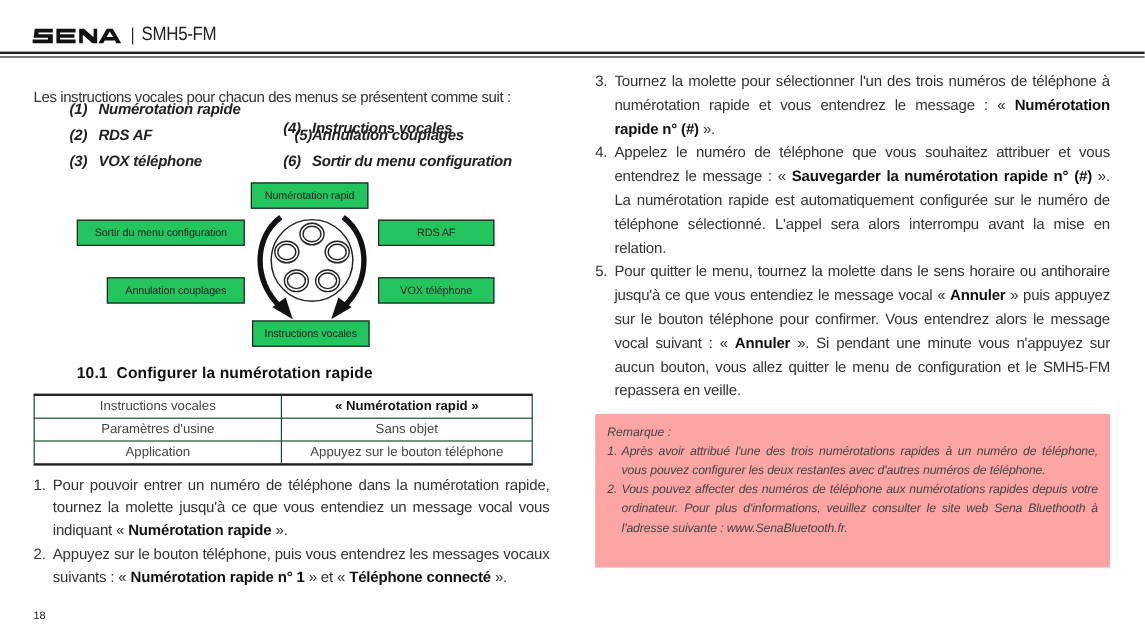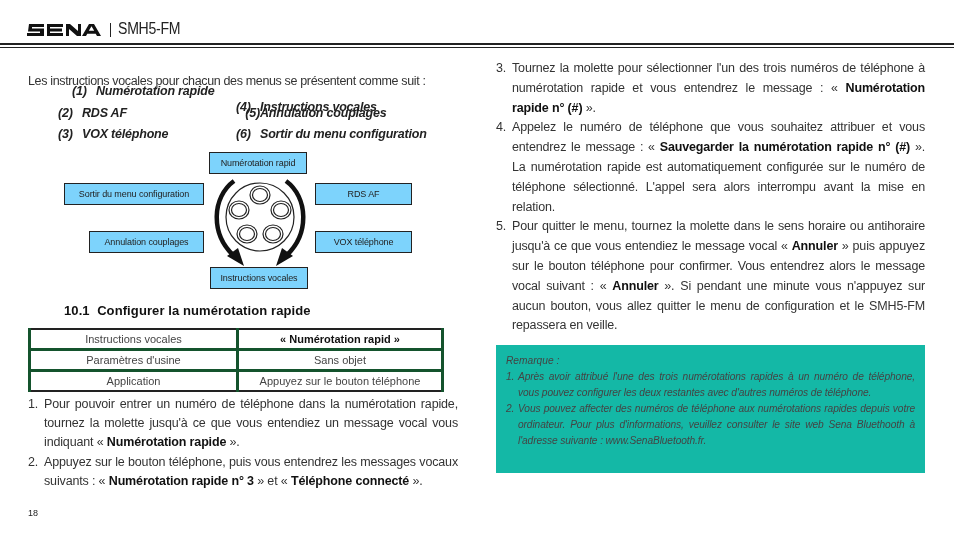--- a/index.html
+++ b/index.html
@@ -17,47 +17,47 @@
   .rule1 { left: 0; top: 43px; width: 954px; height: 2px; background: #222; }
   .rule2 { left: 0; top: 47px; width: 954px; height: 1px; background: #222; }
 
   .intro { left: 28px; top: 74px; font-size: 12.5px; letter-spacing: -0.35px; color: #333; }
 
   .menu-item { font-size: 12.5px; font-weight: bold; font-style: italic; color: #222; letter-spacing: -0.2px; }
   .menu-item .num { display: inline-block; width: 24px; }
 
   
   .dbox {
-    position: absolute; border: 1px solid #222; background: #7dd3fc;
+    position: absolute; border: 1px solid #222; background: #22c55e;
     font-size: 9px; color: #222; text-align: center; line-height: 20px;
     letter-spacing: -0.1px; white-space: nowrap;
   }
 
   
   .section-title { left: 28px; top: 303px; font-size: 13px; font-weight: bold; color: #111; letter-spacing: 0.1px; }
 
   table.cfg {
     position: absolute; left: 28px; top: 328px; width: 416px;
     border-collapse: collapse; font-size: 11px; color: #444;
   }
-  table.cfg td { border: 3px solid #14532d; text-align: center; height: 18px; padding: 0; }
+  table.cfg td { border: 1px solid #14532d; text-align: center; height: 18px; padding: 0; }
   table.cfg tr:first-child td { border-top: 2px solid #222; }
   table.cfg tr:last-child td { border-bottom: 2px solid #222; margin-left: 12px; }
   table.cfg td.c1 { width: 205px; }
   table.cfg td.bold { font-weight: bold; color: #111; }
 
   .steps { font-size: 12.5px; line-height: 19.2px; color: #333; letter-spacing: -0.15px; }
   .step { position: relative; padding-left: 16px; text-align: justify; }
   .step .n { position: absolute; left: 0; top: 0; }
   .step b { color: #111; }
 
   .page-num { left: 28px; top: 508px; font-size: 9px; color: #222; }
 
   .note {
-    left: 496px; top: 345px; width: 429px; height: 128px; background: #14b8a6;
+    left: 496px; top: 345px; width: 429px; height: 128px; background: #fca5a5;
   }
   .note-inner { position: absolute; left: 10px; top: 8px; width: 409px; font-size: 10.2px; font-style: italic; color: #444; line-height: 16px; }
   .note-item { position: relative; padding-left: 12px; text-align: justify; letter-spacing: -0.1px; }
   .note-item .n { position: absolute; left: 0; top: 0; }
 </style>
 </head>
 <body>
 
 <svg class="abs logo" viewBox="0 0 76 16" aria-label="SENA">
   <g fill="#111">
@@ -71,21 +71,21 @@
     <path d="M62 2h5l7 12h-4l-1.3-2.3h-8.4L59 14h-4zM61.8 8.8h5.4L64.5 4.3z"></path>
   </g>
 </svg>
 <div class="abs hdr-sep"></div>
 <div class="abs model">SMH5-FM</div>
 <div class="abs rule1"></div>
 <div class="abs rule2"></div>
 
 <div class="abs intro">Les instructions vocales pour chacun des menus se présentent comme suit :</div>
 
-<div class="abs menu-item" style="left:72px; top:84px;">
+<div class="abs menu-item" style="left:58px; top:84px;">
   <span class="num">(1)</span><span>Numérotation rapide</span>
 </div>
 <div class="abs menu-item" style="left:58px; top:106px;">
   <span class="num">(2)</span><span>RDS AF</span>
 </div>
 <div class="abs menu-item" style="left:58px; top:127px;">
   <span class="num">(3)</span><span>VOX téléphone</span>
 </div>
 <div class="abs menu-item" style="left:236px; top:84px;margin-top:16px;">
   <span class="num">(4)</span><span>Instructions vocales</span>
@@ -146,21 +146,21 @@
     <td>Appuyez sur le bouton téléphone</td>
   </tr>
 </tbody>
   </table>
 
 <div class="abs steps" style="left:28px; top:395px; width:430px;">
   <div class="step">
     <span class="n">1.</span><span>Pour pouvoir entrer un numéro de téléphone dans la numérotation rapide, tournez la molette jusqu'à ce que vous entendiez un message vocal vous indiquant « </span><b>Numérotation rapide</b><span> ».</span>
   </div>
   <div class="step">
-    <span class="n">2.</span><span>Appuyez sur le bouton téléphone, puis vous entendrez les messages vocaux suivants : « </span><b>Numérotation rapide n° 3</b><span> » et « </span><b>Téléphone connecté</b><span> ».</span>
+    <span class="n">2.</span><span>Appuyez sur le bouton téléphone, puis vous entendrez les messages vocaux suivants : « </span><b>Numérotation rapide n° 1</b><span> » et « </span><b>Téléphone connecté</b><span> ».</span>
   </div>
 </div>
 
 <div class="abs page-num">18</div>
 
 <div class="abs steps" style="left:496px; top:59px; width:429px; line-height:19.8px;">
   <div class="step">
     <span class="n">3.</span><span>Tournez la molette pour sélectionner l'un des trois numéros de téléphone à numérotation rapide et vous entendrez le message : « </span><b>Numérotation rapide n° (#)</b><span> ».</span>
   </div>
   <div class="step">

